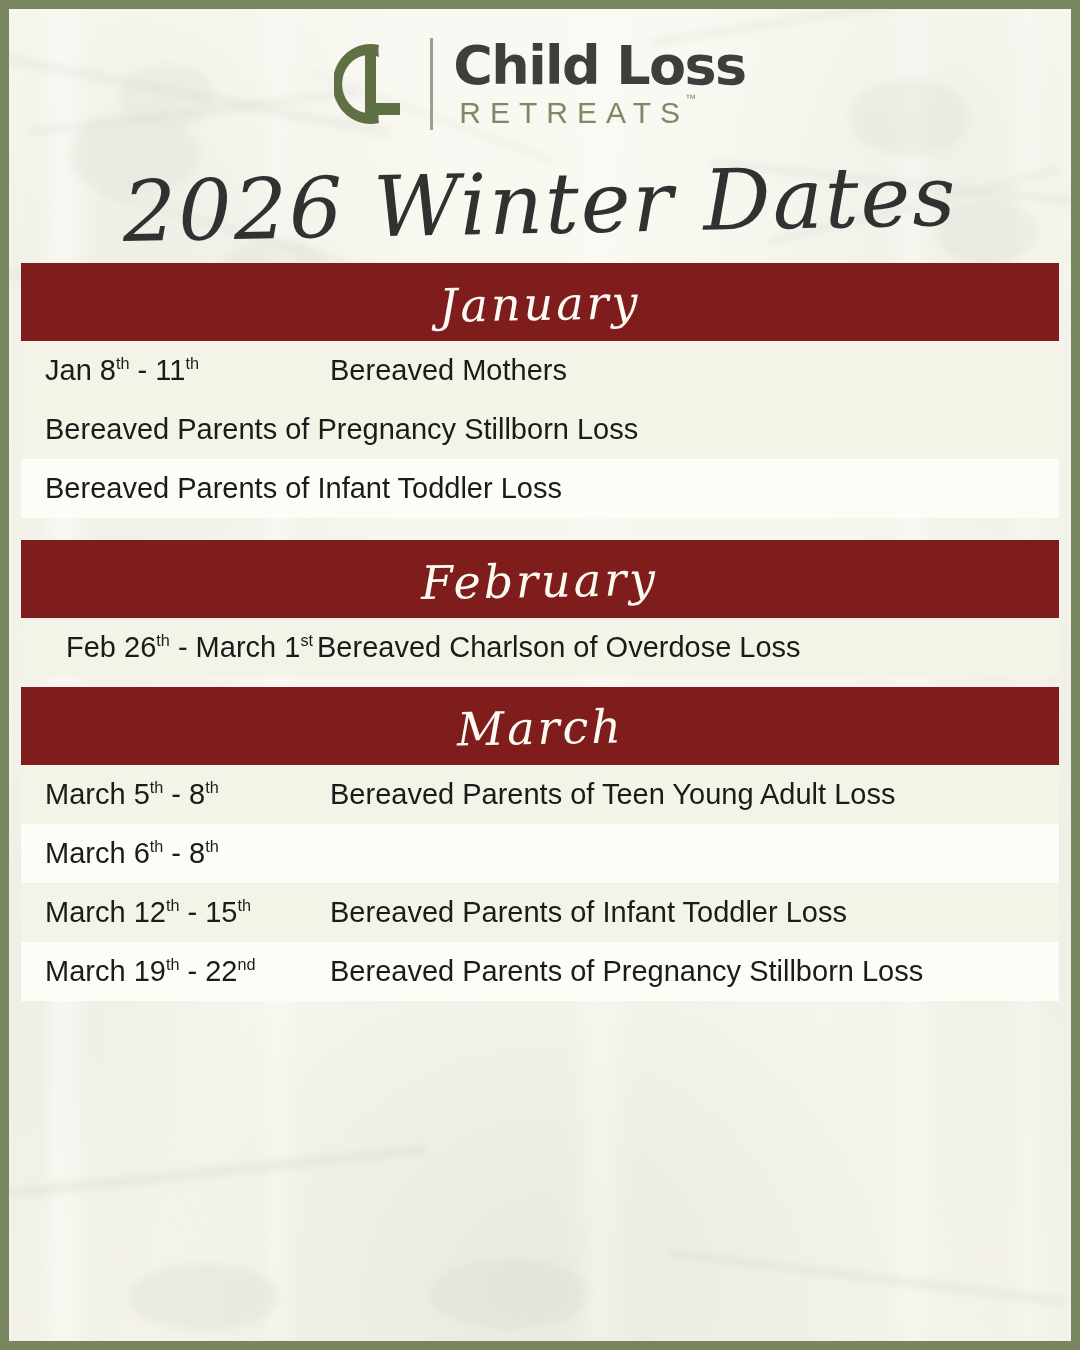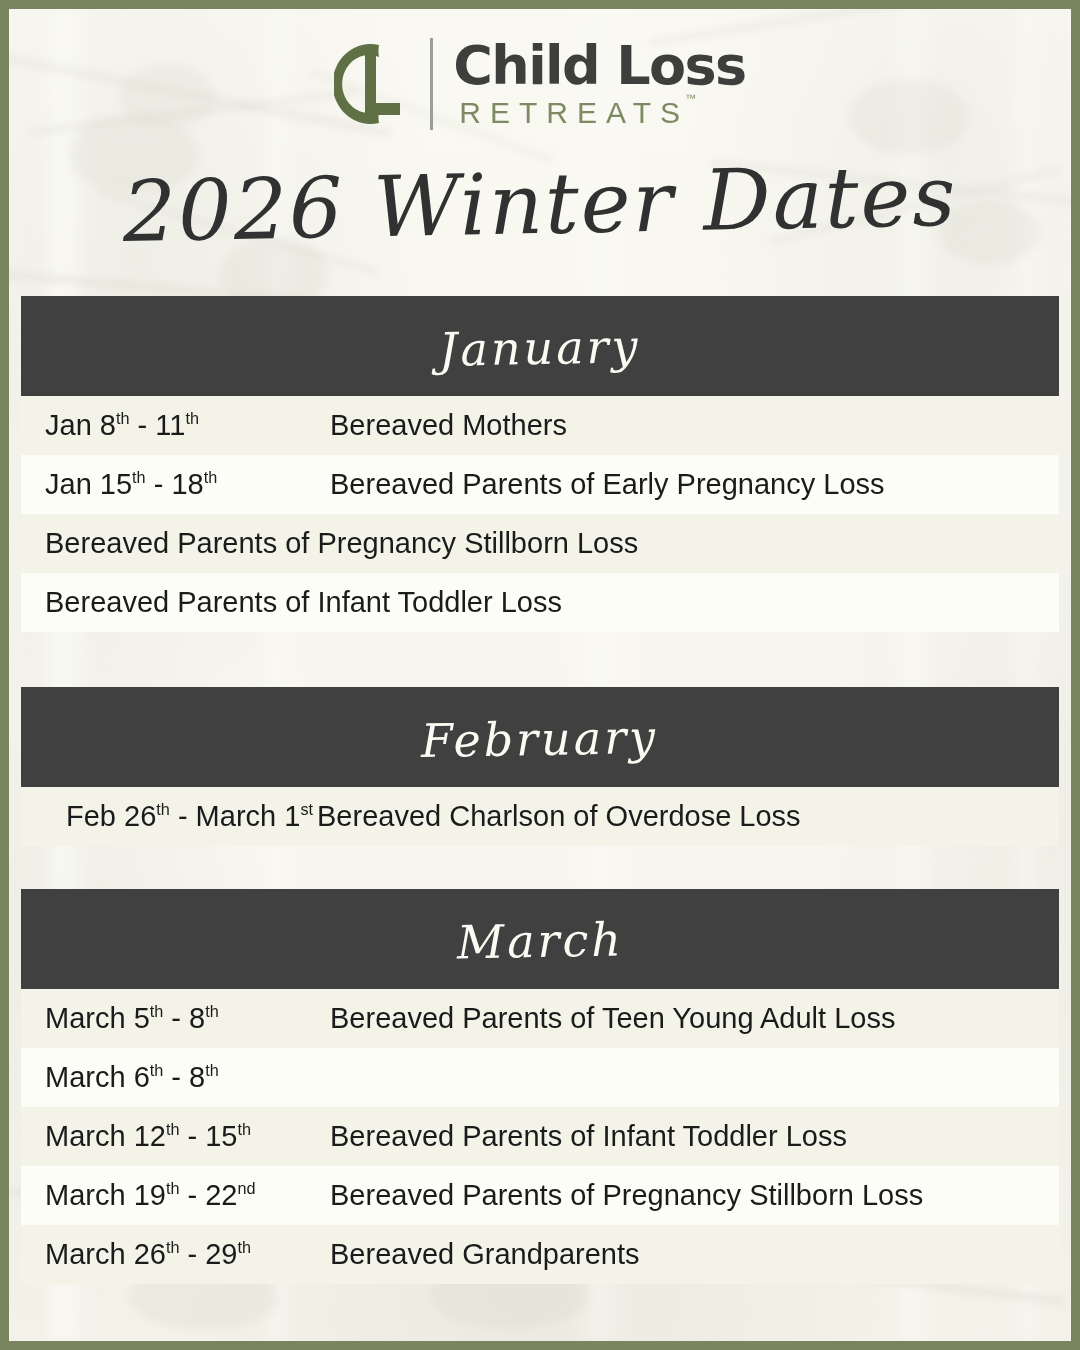--- a/index.html
+++ b/index.html
@@ -134,26 +134,25 @@
     display: flex;
     align-items: center;
     justify-content: center;
     transform: rotate(-1.1deg);
   }
 
   
   .month-block { width: 1038px; margin: 0 auto; }
 
   .month-header {
-    background: #404040;
-    height: 100px;
+    background: #7f1d1d;
+    height: 78px;
     display: flex;
     align-items: center;
     justify-content: center;
-    margin-top: 33px;
   }
   .month-name {
     font-family: "DejaVu Serif", serif;
     font-style: italic;
     font-weight: 400;
     font-size: 46px;
     color: #fbfbf4;
     letter-spacing: 3px;
     line-height: 1;
     transform: rotate(-1deg);
@@ -252,24 +251,20 @@
     <div id="months-container">
         <div class="month-block">
           <div class="month-header">
             <div class="month-name">January</div>
           </div>
           <div class="rows">
             <div class="row alt-a">
               <div class="date">Jan 8<sup>th</sup> - 11<sup>th</sup></div>
               <div class="desc"><span>Bereaved Mothers</span></div>
             </div>
-            <div class="row alt-b">
-              <div class="date">Jan 15<sup>th</sup> - 18<sup>th</sup></div>
-              <div class="desc"><span>Bereaved Parents of Early Pregnancy Loss</span></div>
-            </div>
             <div class="row alt-a">
               <div class="desc"><span>Bereaved Parents of Pregnancy Stillborn Loss</span></div>
             </div>
             <div class="row alt-b">
               <div class="desc"><span>Bereaved Parents of Infant Toddler Loss</span></div>
             </div>
           </div>
         </div>
         <div class="gap-md"></div>
         <div class="month-block">
@@ -297,22 +292,18 @@
               <div class="date">March 6<sup>th</sup> - 8<sup>th</sup></div>
             </div>
             <div class="row alt-a">
               <div class="date">March 12<sup>th</sup> - 15<sup>th</sup></div>
               <div class="desc"><span>Bereaved Parents of Infant Toddler Loss</span></div>
             </div>
             <div class="row alt-b">
               <div class="date">March 19<sup>th</sup> - 22<sup>nd</sup></div>
               <div class="desc"><span>Bereaved Parents of Pregnancy Stillborn Loss</span></div>
             </div>
-            <div class="row alt-a">
-              <div class="date">March 26<sup>th</sup> - 29<sup>th</sup></div>
-              <div class="desc"><span>Bereaved Grandparents</span></div>
-            </div>
           </div>
         </div>
       </div>
 
   </div>
 </div>
 
 </body></html>

